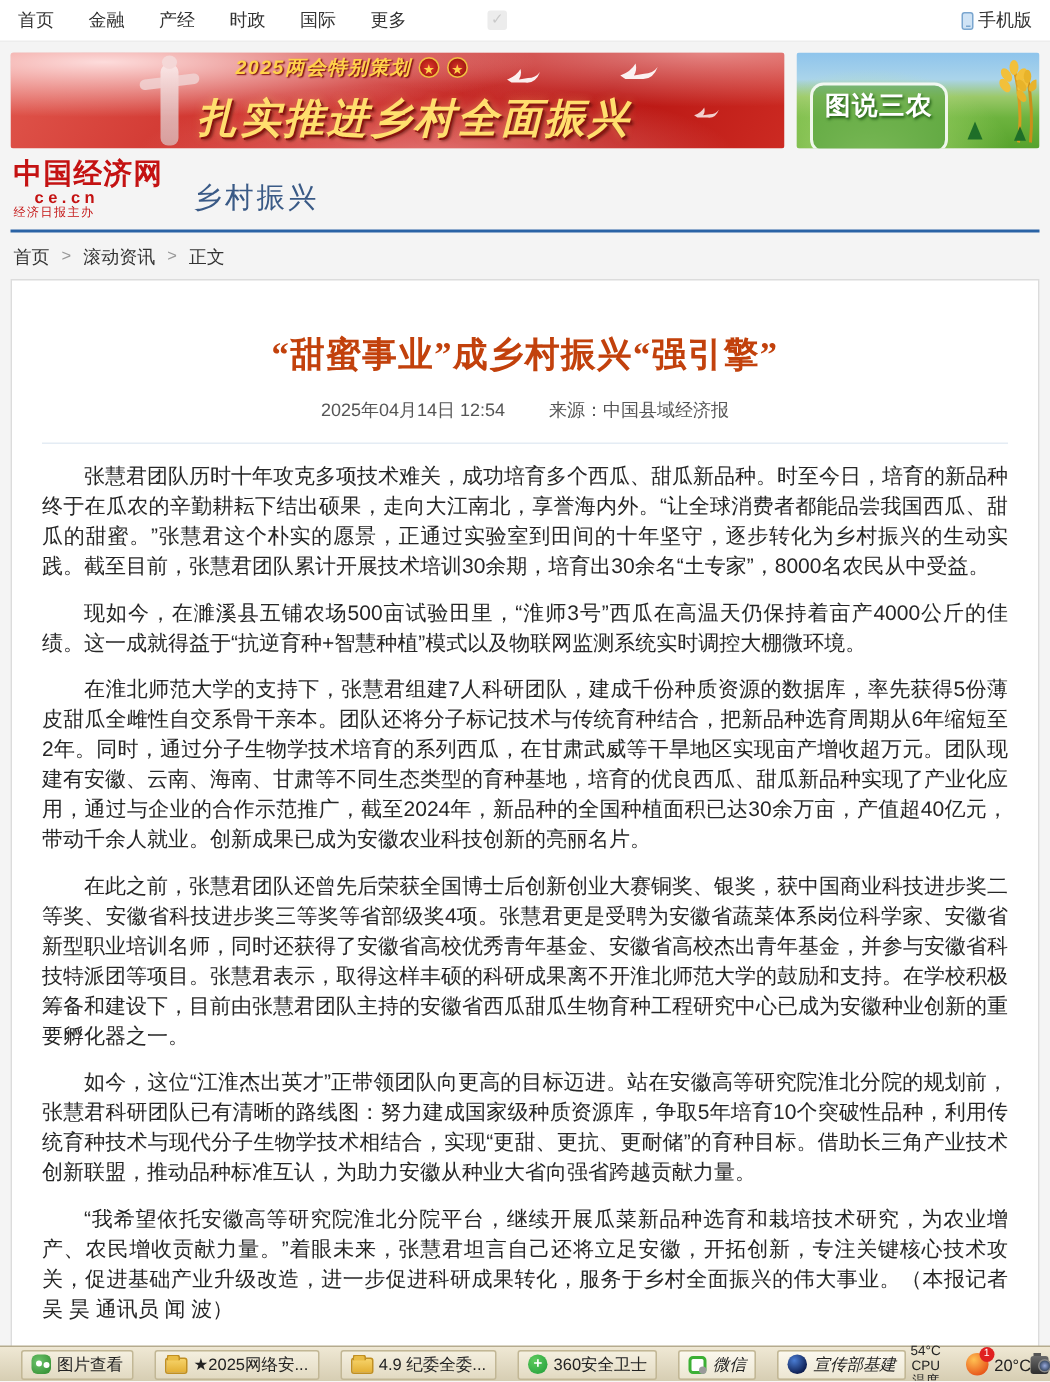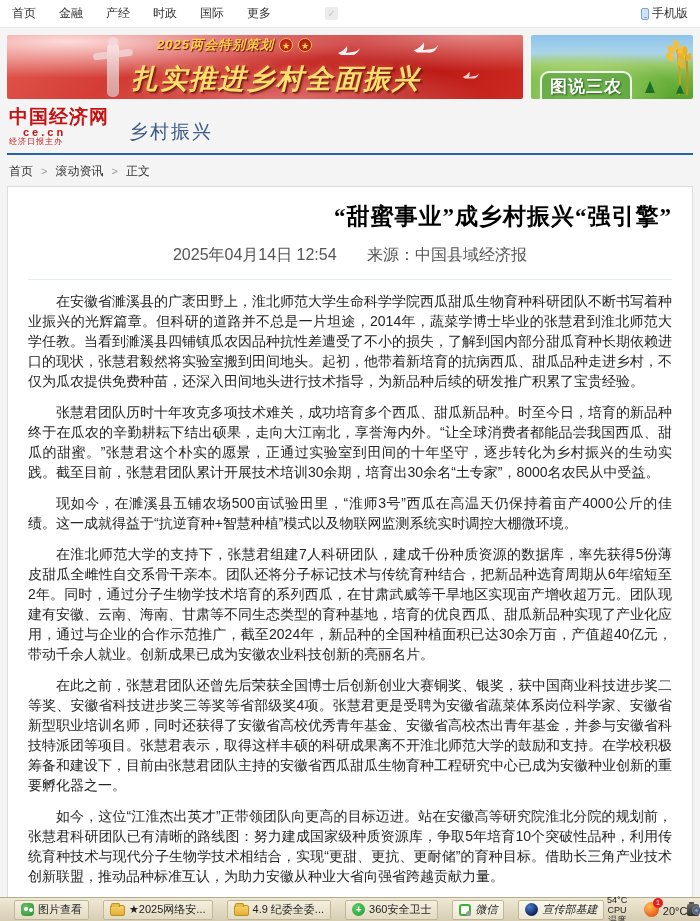--- a/index.html
+++ b/index.html
@@ -45,21 +45,21 @@
       font-style:italic; letter-spacing:2px; color:#ffdf6e;
       text-shadow:1px 1px 0 #8a1410, 2px 2px 2px rgba(60,0,0,.55), 0 0 6px rgba(255,220,120,.35); }
   .dove { position:absolute; opacity:.92; }
   .dove svg { display:block; }
 
   .banner-side { position:relative; width:162px; height:64px; overflow:hidden; border-radius:2px;
     background:
       radial-gradient(ellipse at 30% 115%, rgba(190,230,130,.9), rgba(190,230,130,0) 60%),
       linear-gradient(#8ec4ec 0%, #aad4ea 28%, #9cc96a 46%, #6db33e 68%, #56a22c 100%);
     cursor:pointer; }
-  .side-label { position:absolute; left:9px; top:36px; padding:2px 8px 18px 8px; font-size:17px;
+  .side-label { position:absolute; left:9px; top:20px; padding:2px 8px 18px 8px; font-size:17px;
       font-weight:bold; color:#fff; letter-spacing:1px;
       background:rgba(70,150,55,.5); border:2px solid rgba(255,255,255,.9); border-radius:9px;
       text-shadow:1px 1px 2px #1e5a14; }
   .wheat { position:absolute; right:2px; top:2px; }
   .tree { position:absolute; bottom:6px; width:0; height:0;
       border-left:5px solid transparent; border-right:5px solid transparent;
       border-bottom:12px solid #1e6e28; }
   .tree.t1 { right:38px; } .tree.t2 { right:8px; bottom:4px; transform:scale(.8); }
 
   
@@ -73,23 +73,23 @@
   .channel { font-size:19px; color:#3a5a86; margin-left:20px; margin-bottom:2px; cursor:pointer; letter-spacing:2px; }
 
   
   .breadcrumb { margin:8px 7px 6px 9px; font-size:12px; color:#333; display:flex; align-items:center; }
   .breadcrumb .crumb { cursor:pointer; }
   .breadcrumb .crumb.current { cursor:default; }
   .breadcrumb .sep { margin:0 8px; color:#999; font-size:11px; }
 
   
   .article-box { margin:0 7px; background:#fff; border:1px solid #dcdcdc; padding:14px 20px 18px 20px; }
-  .article-title { text-align:right; font-family:"Liberation Serif","DejaVu Serif",serif;
-      font-size:23px; font-weight:bold; color:#000000; margin-top:0; letter-spacing:1px; }
-  .article-meta { text-align:center; font-size:16px; color:#555; margin-top:13px;
+  .article-title { text-align:center; font-family:"Liberation Serif","DejaVu Serif",serif;
+      font-size:23px; font-weight:bold; color:#c2410c; margin-top:20px; letter-spacing:1px; }
+  .article-meta { text-align:center; font-size:12px; color:#555; margin-top:13px;
       padding-bottom:13px; border-bottom:1px solid #e4ecf4; }
   .article-meta .date { margin-right:26px; }
   .article-body { margin-top:8px; }
   .article-body p { font-size:14px; line-height:20px; color:#262626; text-indent:2em;
       text-align:justify; margin:11px 0; }
 
   
   .taskbar { position:fixed; left:0; bottom:0; width:700px; height:24px;
       background:linear-gradient(#efe8d4,#d6cdb2); border-top:1px solid #b5ab8e;
       display:flex; align-items:center; font-size:11px; color:#222; }
@@ -221,21 +221,20 @@
   <span class="crumb current">正文</span>
 </div>
 
 <div class="article-box">
   <div class="article-title">“甜蜜事业”成乡村振兴“强引擎”</div>
   <div class="article-meta">
     <span class="date">2025年04月14日 12:54</span>
     <span class="source">来源：中国县域经济报</span>
   </div>
   <div class="article-body">
-    <p>在安徽省濉溪县的广袤田野上，淮北师范大学生命科学学院西瓜甜瓜生物育种科研团队不断书写着种业振兴的光辉篇章。但科研的道路并不总是一片坦途，2014年，蔬菜学博士毕业的张慧君到淮北师范大学任教。当看到濉溪县四铺镇瓜农因品种抗性差遭受了不小的损失，了解到国内部分甜瓜育种长期依赖进口的现状，张慧君毅然将实验室搬到田间地头。起初，他带着新培育的抗病西瓜、甜瓜品种走进乡村，不仅为瓜农提供免费种苗，还深入田间地头进行技术指导，为新品种后续的研发推广积累了宝贵经验。</p>
     <p>张慧君团队历时十年攻克多项技术难关，成功培育多个西瓜、甜瓜新品种。时至今日，培育的新品种终于在瓜农的辛勤耕耘下结出硕果，走向大江南北，享誉海内外。“让全球消费者都能品尝我国西瓜、甜瓜的甜蜜。”张慧君这个朴实的愿景，正通过实验室到田间的十年坚守，逐步转化为乡村振兴的生动实践。截至目前，张慧君团队累计开展技术培训30余期，培育出30余名“土专家”，8000名农民从中受益。</p>
     <p>现如今，在濉溪县五铺农场500亩试验田里，“淮师3号”西瓜在高温天仍保持着亩产4000公斤的佳绩。这一成就得益于“抗逆育种+智慧种植”模式以及物联网监测系统实时调控大棚微环境。</p>
     <p>在淮北师范大学的支持下，张慧君组建7人科研团队，建成千份种质资源的数据库，率先获得5份薄皮甜瓜全雌性自交系骨干亲本。团队还将分子标记技术与传统育种结合，把新品种选育周期从6年缩短至2年。同时，通过分子生物学技术培育的系列西瓜，在甘肃武威等干旱地区实现亩产增收超万元。团队现建有安徽、云南、海南、甘肃等不同生态类型的育种基地，培育的优良西瓜、甜瓜新品种实现了产业化应用，通过与企业的合作示范推广，截至2024年，新品种的全国种植面积已达30余万亩，产值超40亿元，带动千余人就业。创新成果已成为安徽农业科技创新的亮丽名片。</p>
     <p>在此之前，张慧君团队还曾先后荣获全国博士后创新创业大赛铜奖、银奖，获中国商业科技进步奖二等奖、安徽省科技进步奖三等奖等省部级奖4项。张慧君更是受聘为安徽省蔬菜体系岗位科学家、安徽省新型职业培训名师，同时还获得了安徽省高校优秀青年基金、安徽省高校杰出青年基金，并参与安徽省科技特派团等项目。张慧君表示，取得这样丰硕的科研成果离不开淮北师范大学的鼓励和支持。在学校积极筹备和建设下，目前由张慧君团队主持的安徽省西瓜甜瓜生物育种工程研究中心已成为安徽种业创新的重要孵化器之一。</p>
     <p>如今，这位“江淮杰出英才”正带领团队向更高的目标迈进。站在安徽高等研究院淮北分院的规划前，张慧君科研团队已有清晰的路线图：努力建成国家级种质资源库，争取5年培育10个突破性品种，利用传统育种技术与现代分子生物学技术相结合，实现“更甜、更抗、更耐储”的育种目标。借助长三角产业技术创新联盟，推动品种标准互认，为助力安徽从种业大省向强省跨越贡献力量。</p>
     <p>“我希望依托安徽高等研究院淮北分院平台，继续开展瓜菜新品种选育和栽培技术研究，为农业增产、农民增收贡献力量。”着眼未来，张慧君坦言自己还将立足安徽，开拓创新，专注关键核心技术攻关，促进基础产业升级改造，进一步促进科研成果转化，服务于乡村全面振兴的伟大事业。（本报记者 吴 昊 通讯员 闻 波）</p>
   </div>
 </div>
 
 <div class="taskbar">

